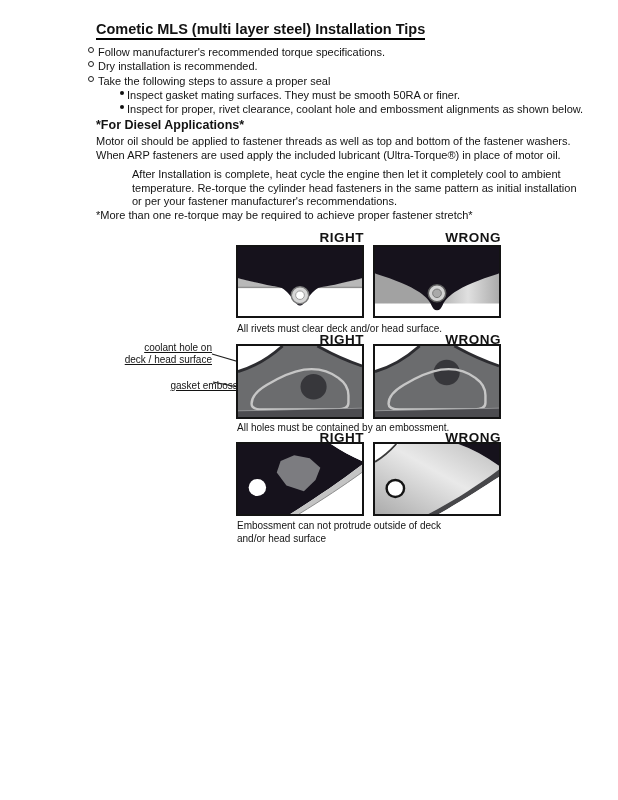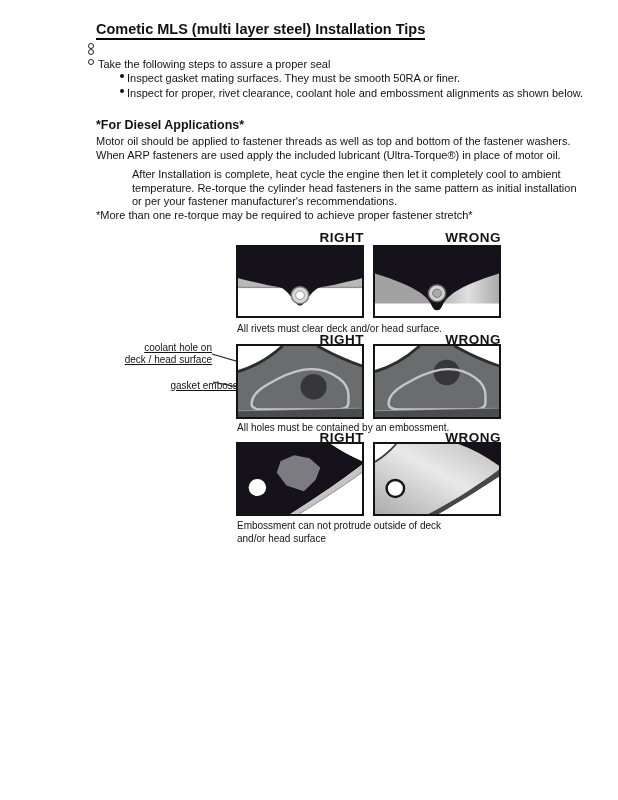--- a/index.html
+++ b/index.html
@@ -33,23 +33,25 @@
 </head>
 <body>
 
 <div class="page">
 
   <div class="abs title">Cometic MLS (multi layer steel) Installation Tips</div>
 
   <div class="abs tips">
     <div class="tip-row">
         <span class="dot-open"></span>
+        <span>Follow manufacturer's recommended torque specifications.</span>
       </div>
     <div class="tip-row">
         <span class="dot-open"></span>
+        <span>Dry installation is recommended.</span>
       </div>
     <div class="tip-row">
         <span class="dot-open"></span>
         <span>Take the following steps to assure a proper seal</span>
       </div>
     <div class="tip-row sub">
         <span class="dot-fill"></span>
         <span>Inspect gasket mating surfaces.  They must be smooth 50RA or finer.</span>
       </div>
     <div class="tip-row sub">

